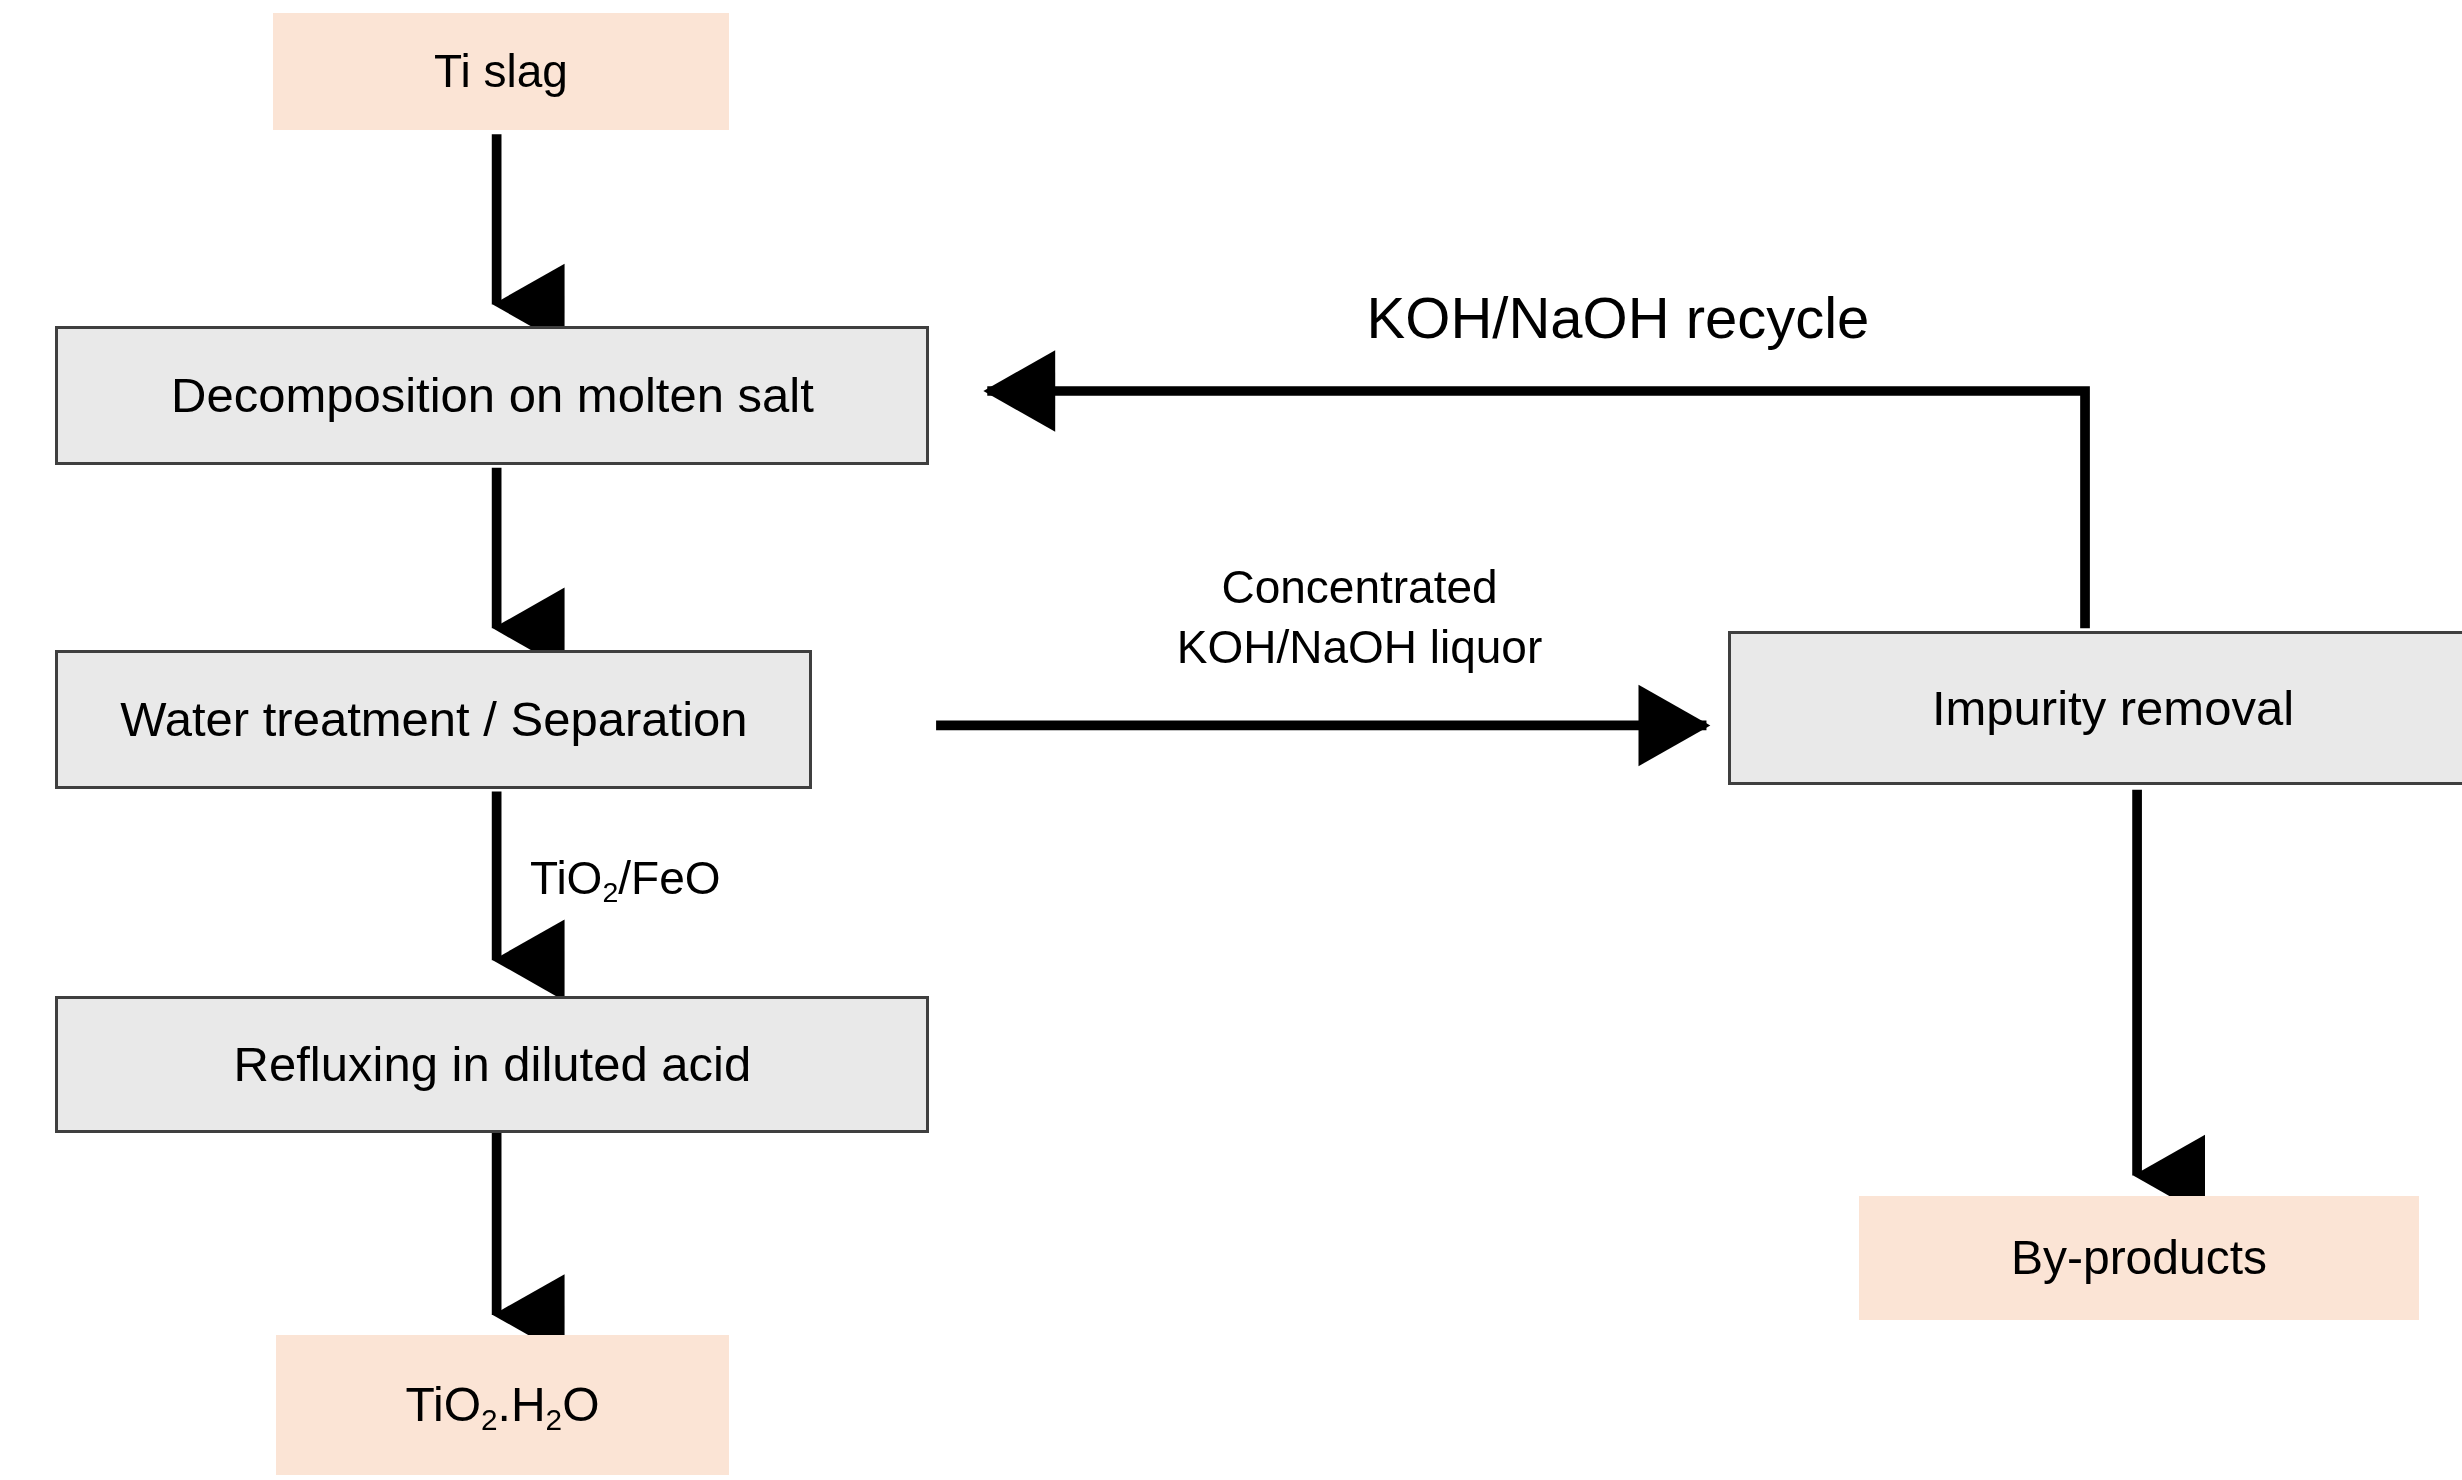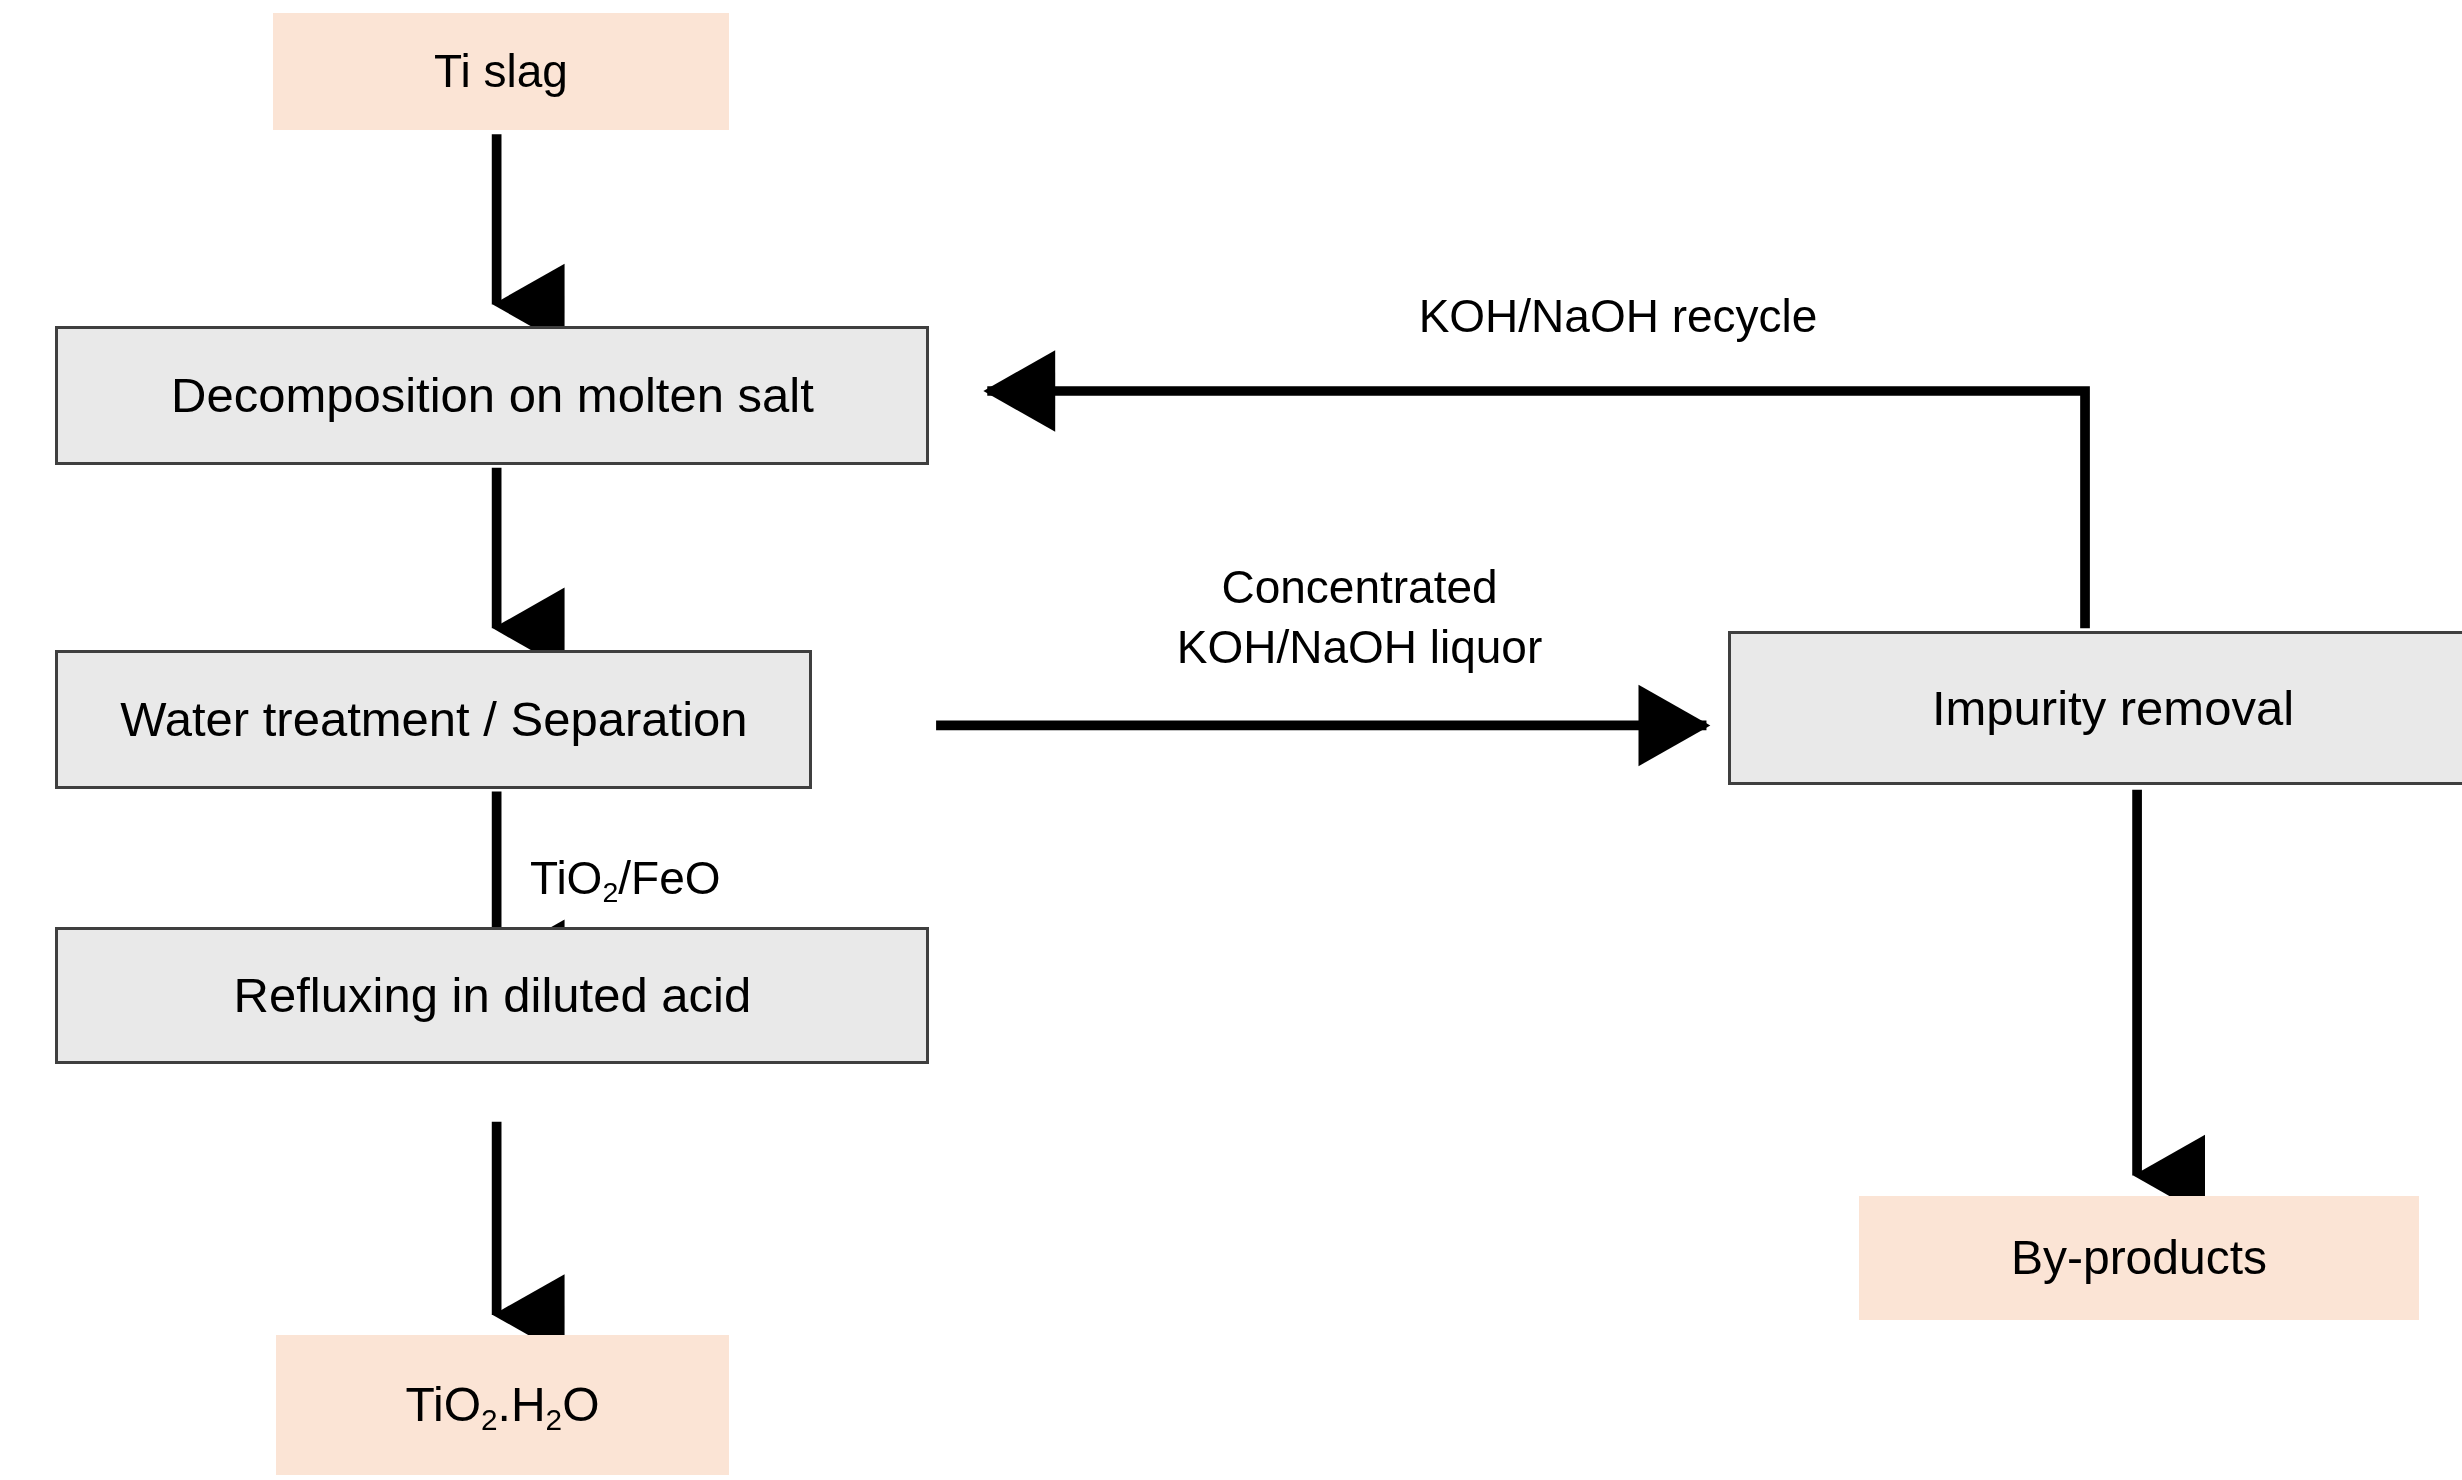--- a/index.html
+++ b/index.html
@@ -95,37 +95,37 @@
   </div>
 
   <div class="node node-gray" style="left:19.4px; top:326px; width:874px; height:139px; font-size:49px;">
     <span>Decomposition on molten salt</span>
   </div>
 
   <div class="node node-gray" style="left:19.4px; top:650px; width:757px; height:139px; font-size:49px;">
     <span>Water treatment / Separation</span>
   </div>
 
-  <div class="node node-gray" style="left:19.4px; top:927px; width:874px; height:137px; font-size:49px;">
+  <div class="node node-gray" style="left:19.4px; top:996px; width:874px; height:137px; font-size:49px;">
     <span>Refluxing in diluted acid</span>
   </div>
 
   <div class="node node-peach" style="left:240px; top:1335px; width:453px; height:140px; font-size:48px;">
     <span>TiO<sub>2</sub>.H<sub>2</sub>O</span>
   </div>
 
   <div class="node node-gray" style="left:1692px; top:631px; width:770px; height:154px; font-size:49px;">
     <span>Impurity removal</span>
   </div>
 
   <div class="node node-peach" style="left:1823px; top:1196px; width:560px; height:124px; font-size:48px;">
     <span>By-products</span>
   </div>
 
-  <div class="edge-label" style="left:1282px; top:287px; width:600px; font-size:46px;">
+  <div class="edge-label" style="left:1282px; top:280px; width:600px; font-size:58px;">
     <span>KOH/NaOH recycle</span>
   </div>
 
   <div class="edge-label" style="left:1041px; top:558px; width:565px; font-size:46px;">
     <div>Concentrated</div>
     <div>KOH/NaOH liquor</div>
   </div>
 
   <div class="edge-label" style="left:494px; top:849px; width:282px; font-size:46px; text-align:left;">
     <span>TiO<sub>2</sub>/FeO</span>

